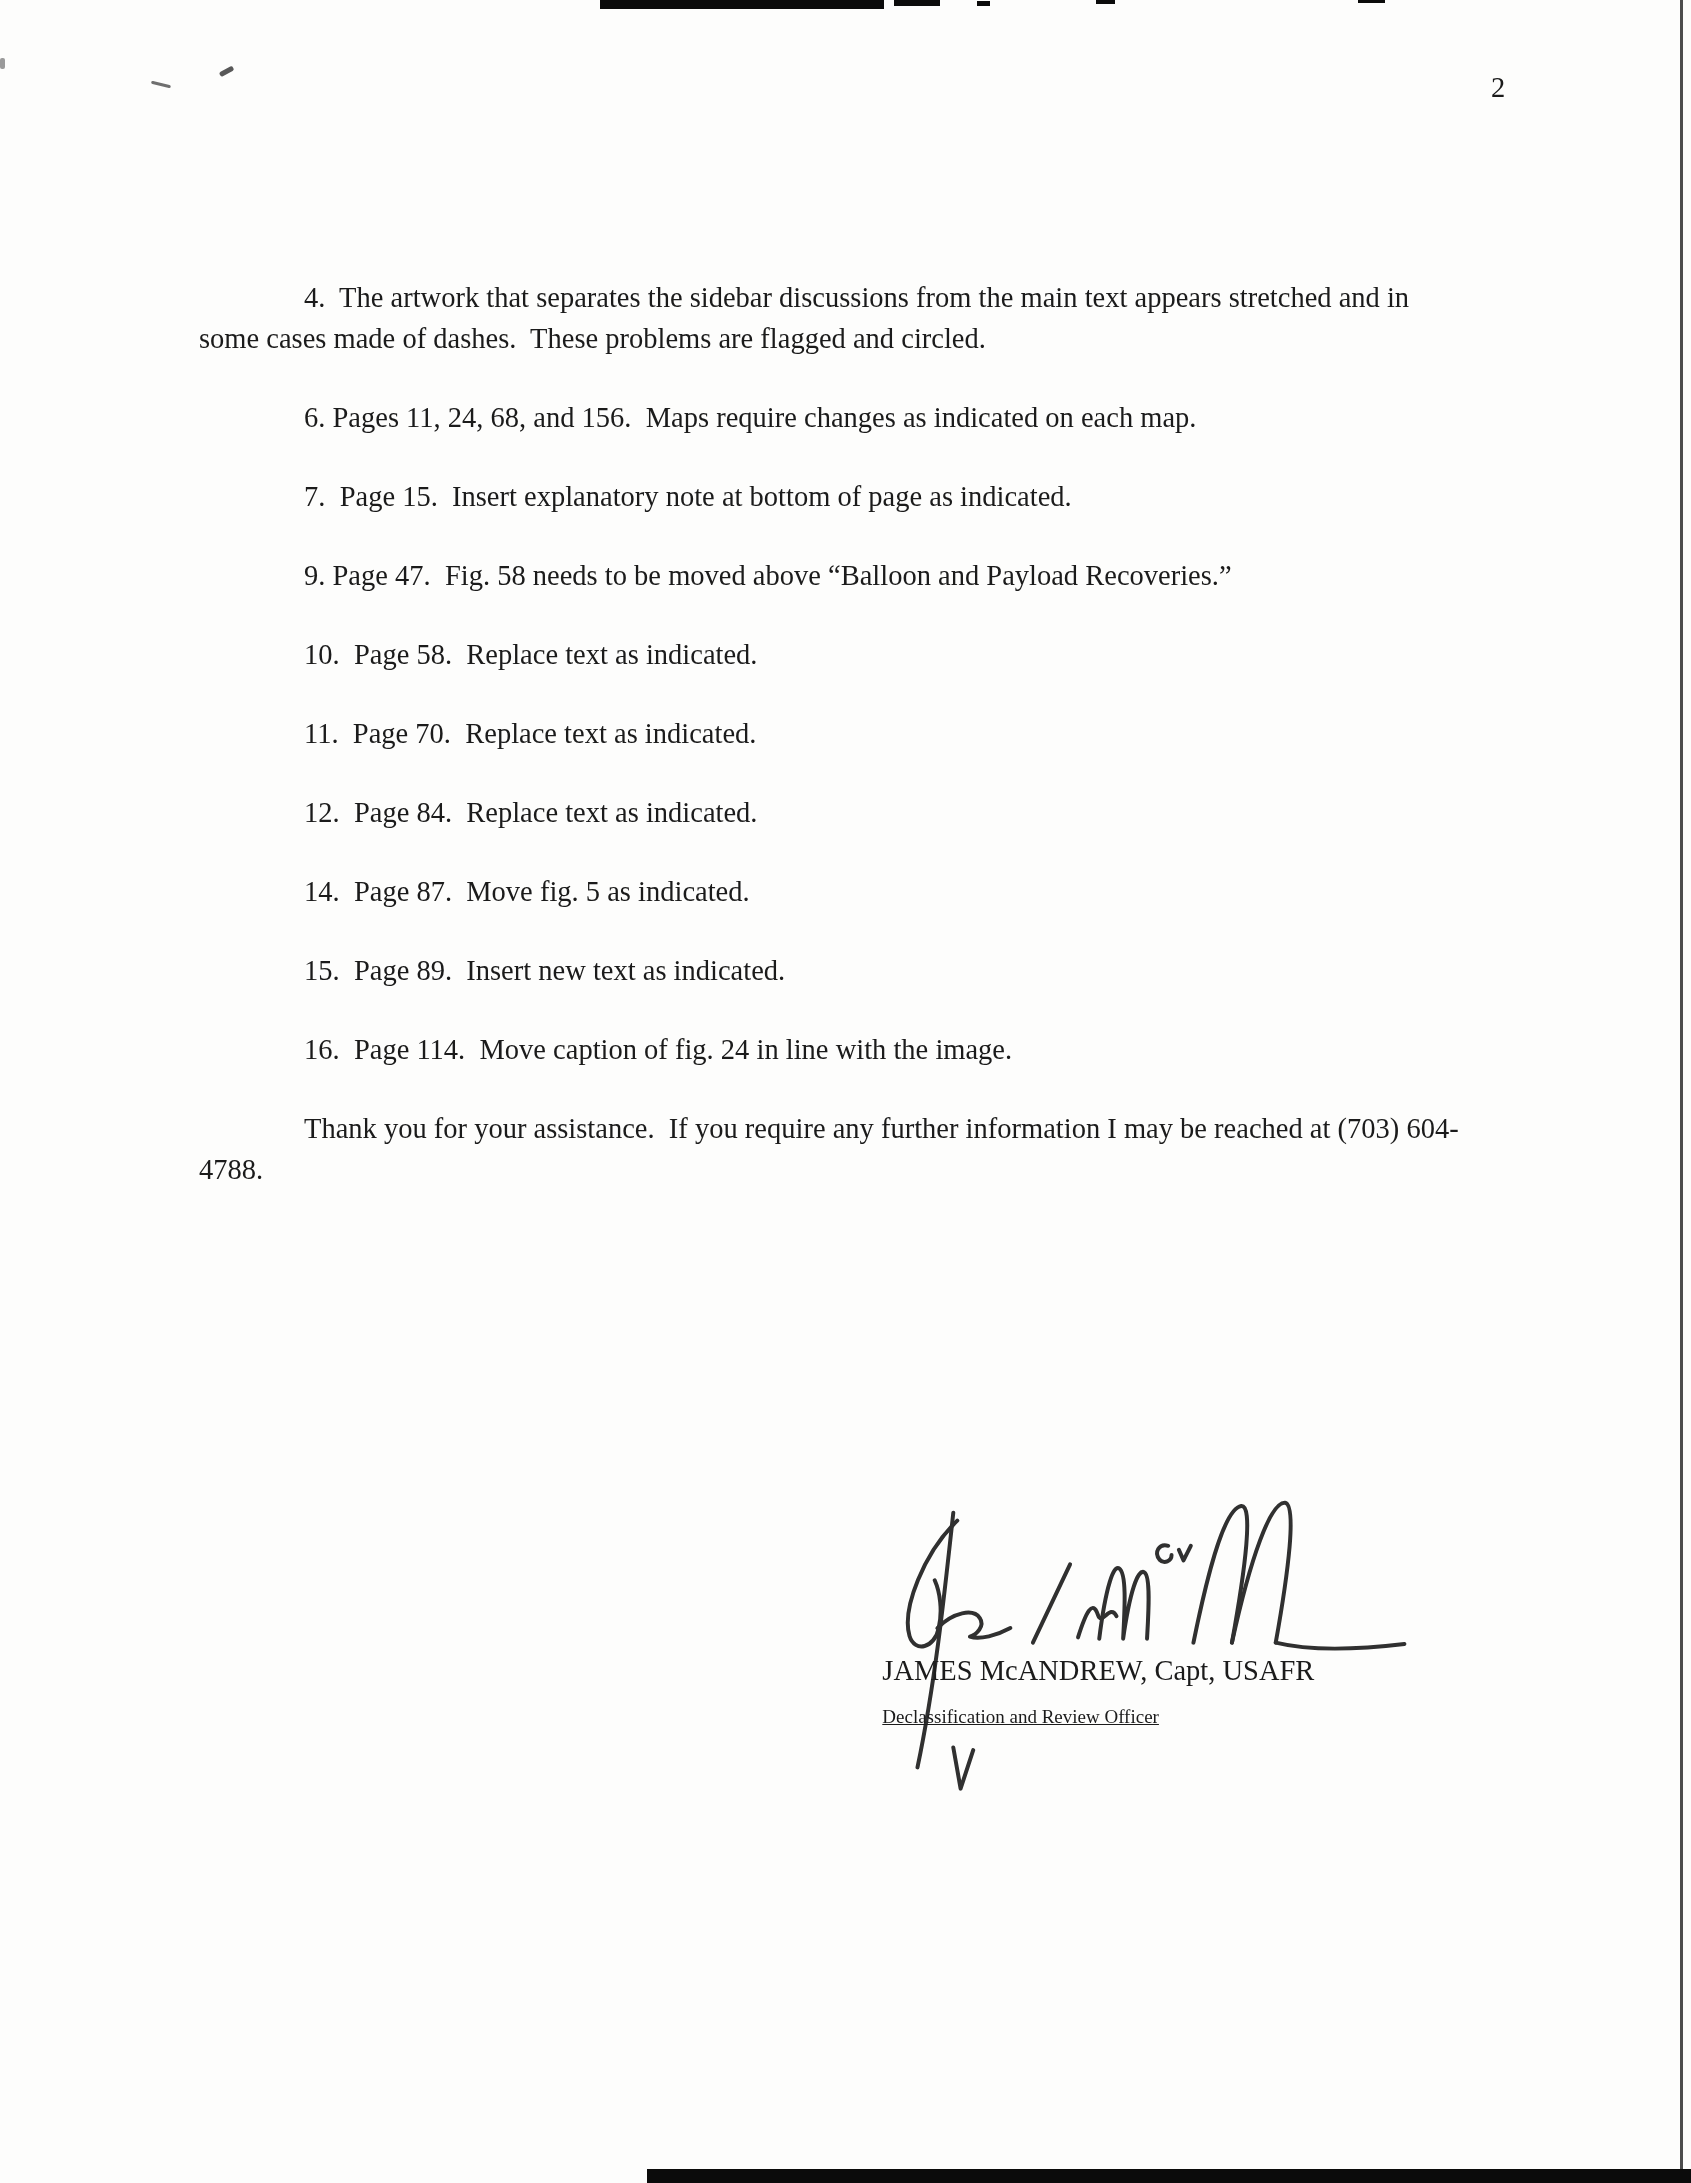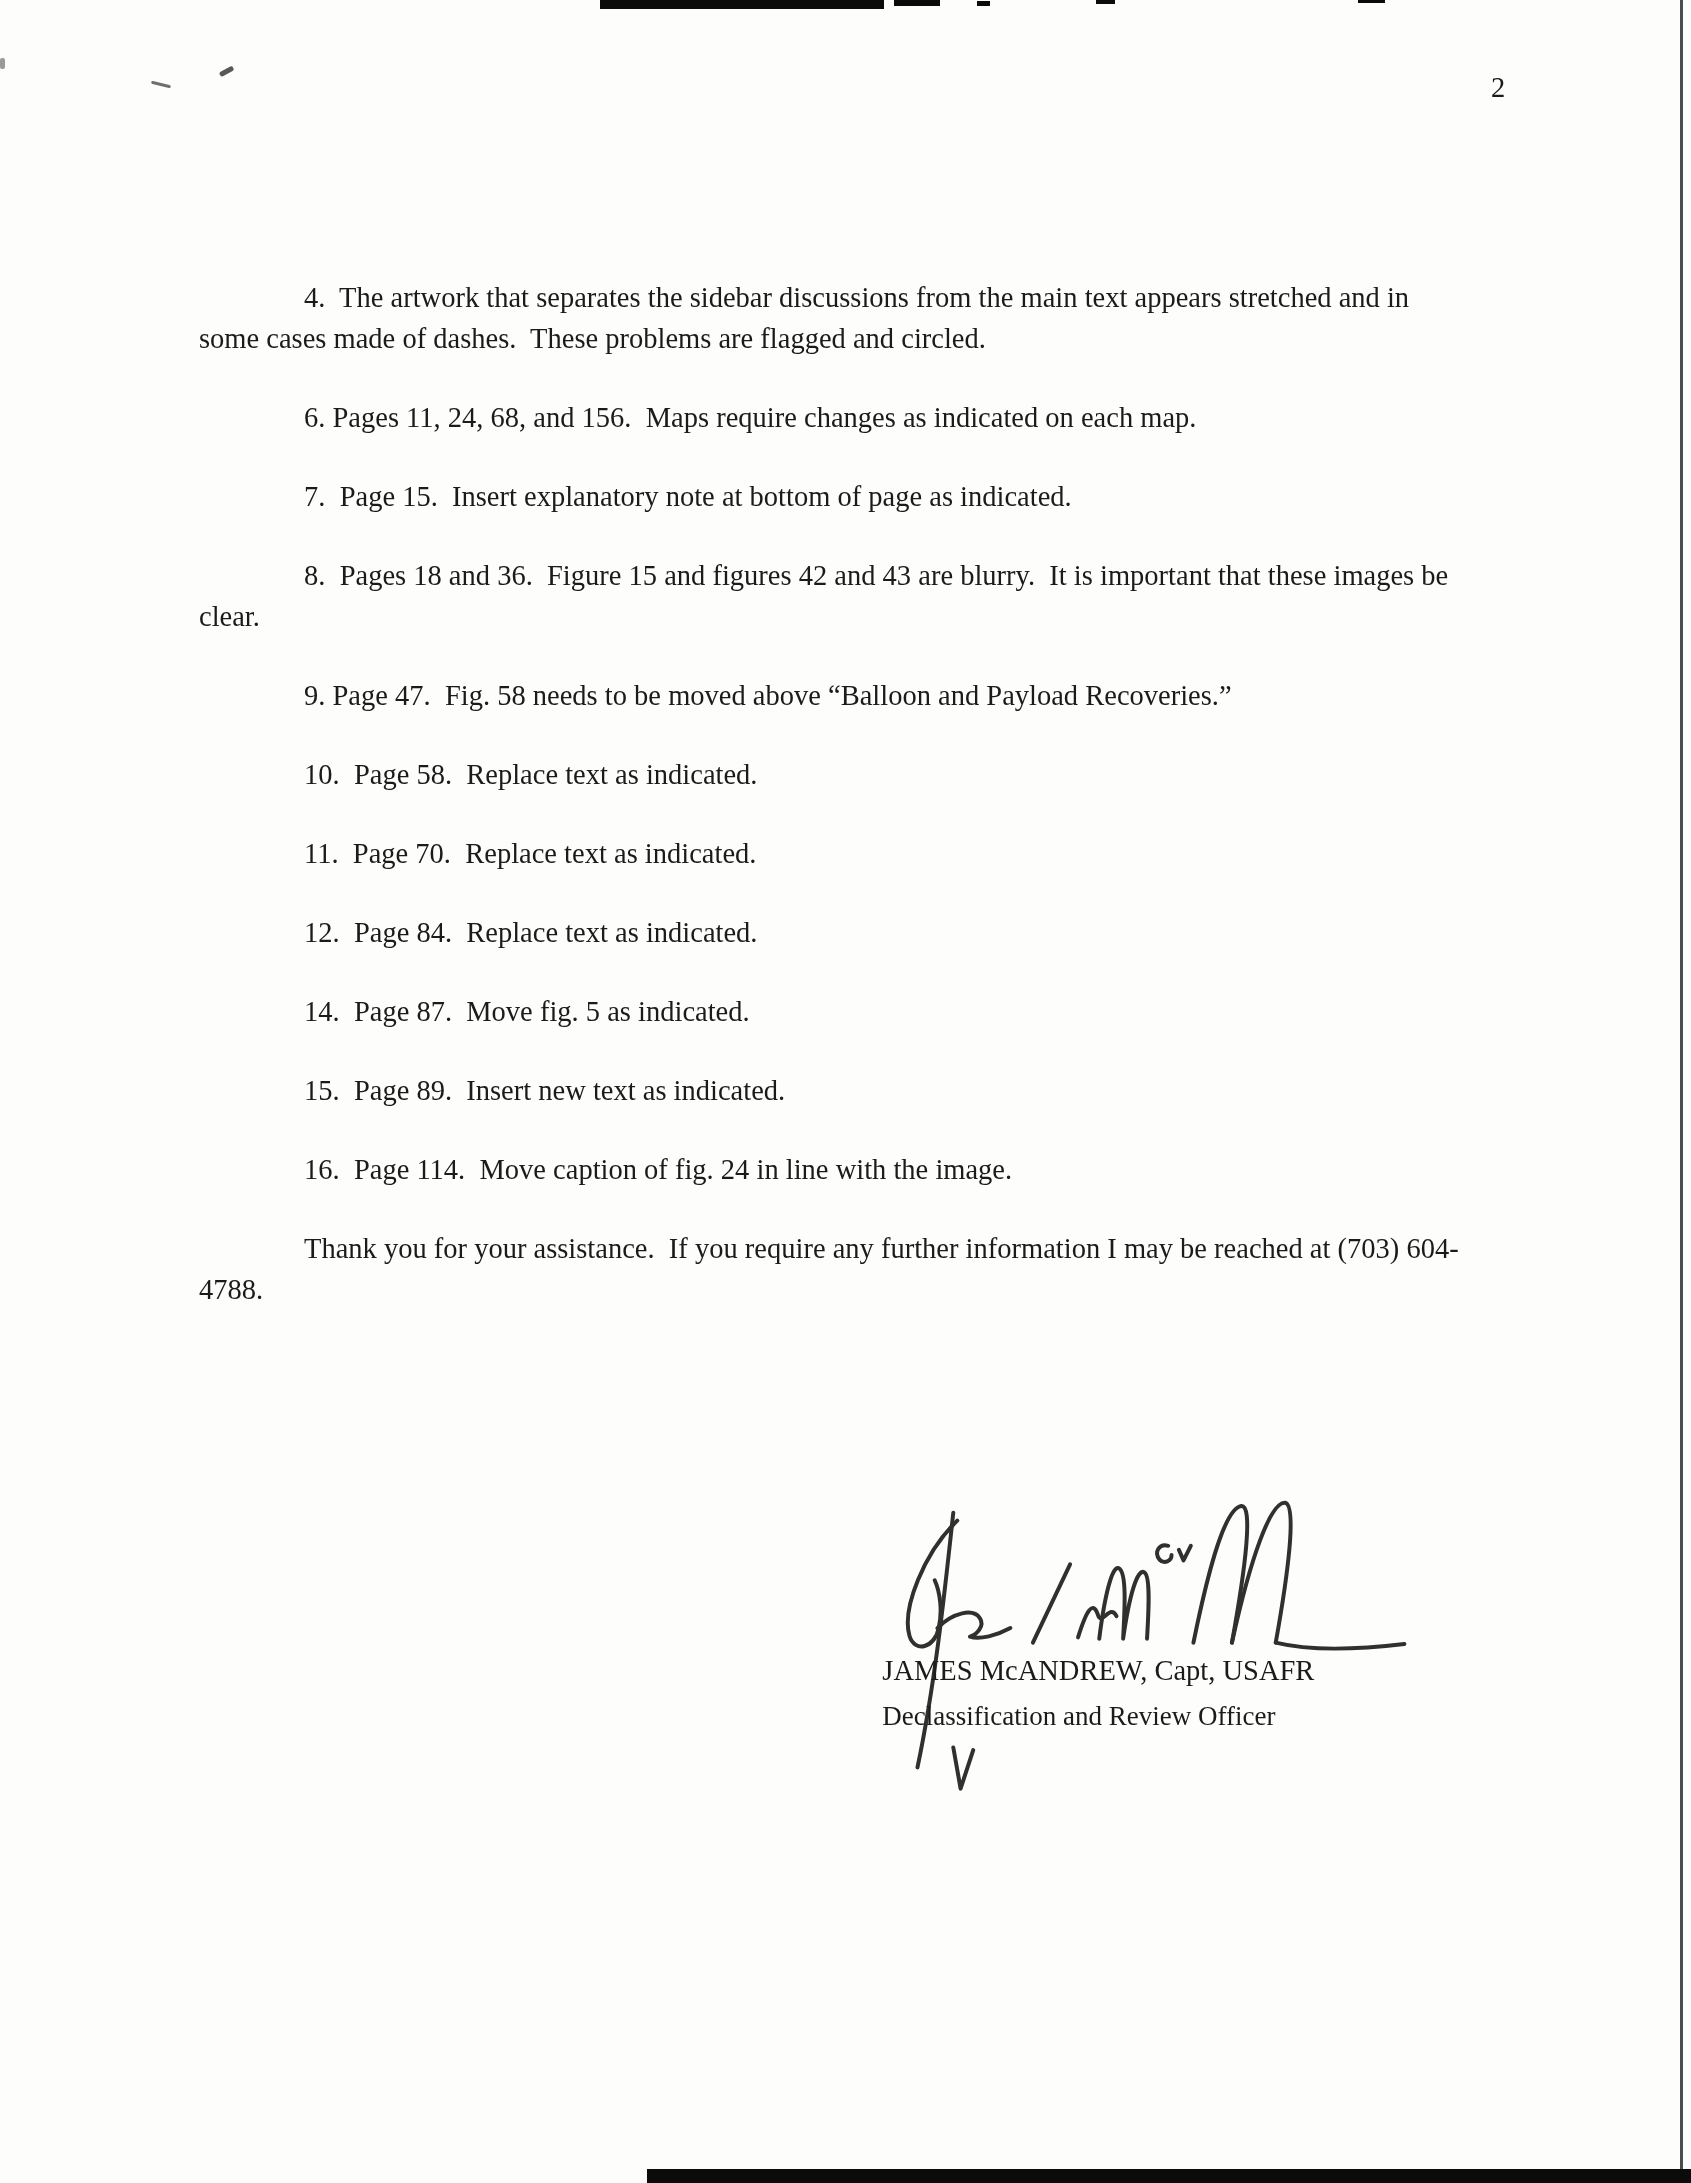--- a/index.html
+++ b/index.html
@@ -60,23 +60,24 @@
     left: 3.3px;
     top: 164px;
     font-size: 28.5px;
     line-height: 41px;
     white-space: pre;
   }
   .signer-title {
     position: absolute;
     left: 3.3px;
     top: 210px;
-    font-size: 27px;
+    font-size: 19px;
     line-height: 41px;
     white-space: pre;
+    text-decoration: underline;
   }
   
   .artifact {
     position: absolute;
     background: #0b0b0b;
   }
   .artifact.soft { background: #4d4d4d; }
   .pen-mark {
     position: absolute;
     background: #6f6f6f;
@@ -91,21 +92,20 @@
   <div class="page-number">2</div>
 
   <div class="pen-mark" style="left:151px; top:83px; width:20px; height:2.7px; transform:rotate(14deg);"></div>
   <div class="pen-mark" style="left:219px; top:69px; width:14.6px; height:4.6px; transform:rotate(-28deg); background:#585858;"></div>
   <div class="pen-mark" style="left:0px; top:58px; width:5.3px; height:10.6px; background:#9a9a9a;"></div>
 
   <div class="content">
     <p class="item">4.  The artwork that separates the sidebar discussions from the main text appears stretched and in some cases made of dashes.  These problems are flagged and circled.</p>
     <p class="item">6. Pages 11, 24, 68, and 156.  Maps require changes as indicated on each map.</p>
     <p class="item">7.  Page 15.  Insert explanatory note at bottom of page as indicated.</p>
-    <p class="item">8.  Pages 18 and 36.  Figure 15 and figures 42 and 43 are blurry.  It is important that these images be clear.</p>
     <p class="item">9. Page 47.  Fig. 58 needs to be moved above “Balloon and Payload Recoveries.”</p>
     <p class="item">10.  Page 58.  Replace text as indicated.</p>
     <p class="item">11.  Page 70.  Replace text as indicated.</p>
     <p class="item">12.  Page 84.  Replace text as indicated.</p>
     <p class="item">14.  Page 87.  Move fig. 5 as indicated.</p>
     <p class="item">15.  Page 89.  Insert new text as indicated.</p>
     <p class="item">16.  Page 114.  Move caption of fig. 24 in line with the image.</p>
     <p class="item closing">Thank you for your assistance.  If you require any further information I may be reached at (703) 604-4788.</p>
   </div>
 

